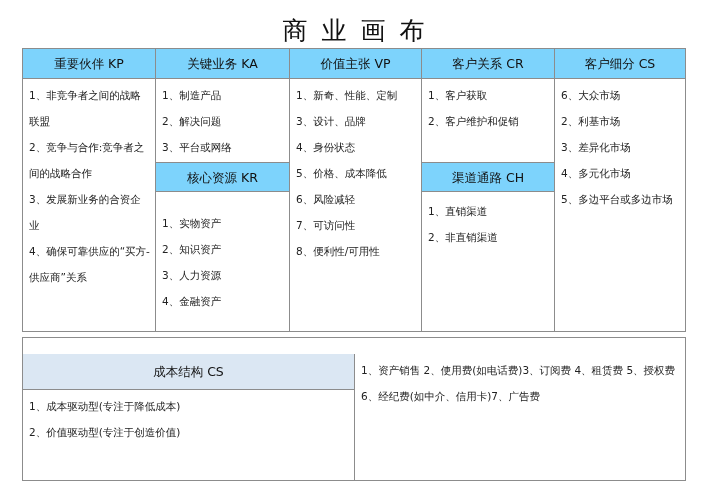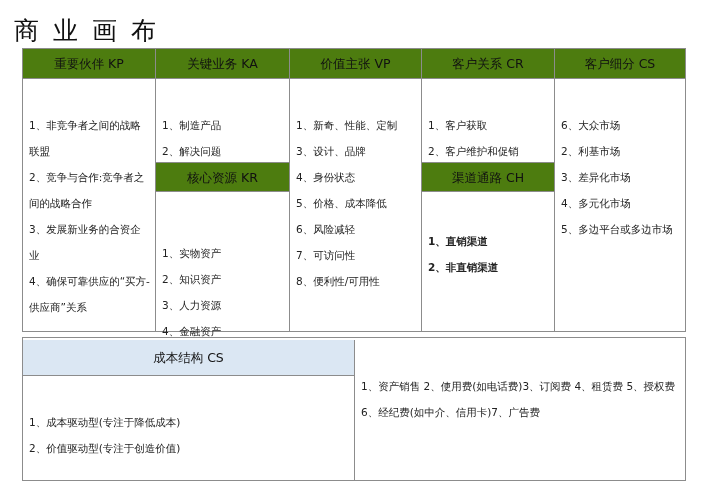--- a/index.html
+++ b/index.html
@@ -1,32 +1,32 @@
 <!DOCTYPE html>
 <html><head>
 <meta charset="utf-8">
 <style>
   html, body { margin:0; padding:0; background:#ffffff; }
   body { width:707px; height:500px; position:relative; overflow:hidden;
          font-family:"DejaVu Sans","Liberation Sans",sans-serif; color:#222; }
-  .title { position:absolute; left:0; top:14px; width:707px; 
+  .title { position:absolute; left:0; top:14px; width:707px; text-align:center;
            font-size:25px; letter-spacing:14px; color:#111; font-weight:normal; padding-left:14px; box-sizing:border-box; }
   .grid { position:absolute; border:1px solid #8c8c8c; box-sizing:border-box; background:#fff; }
   .top { left:22px; top:48px; width:664px; height:284px; }
   .col { position:absolute; top:0; bottom:0; border-right:1px solid #8c8c8c; box-sizing:border-box; }
   .col:last-child { border-right:none; }
-  .hdr { height:30px; line-height:30px; text-align:center; background:#4d7c0f;
+  .hdr { height:30px; line-height:30px; text-align:center; background:#7dd3fc;
          border-bottom:1px solid #8c8c8c; font-size:12.5px; color:#111; box-sizing:border-box; }
   .hdr.mid { border-top:1px solid #8c8c8c; }
-  .items { padding:3px 0 0 6px;margin-top:30px; }
+  .items { padding:3px 0 0 6px; }
   .item { font-size:10.5px; line-height:26px; color:#222; white-space:nowrap; }
   .item.wrap { white-space:normal; }
   .sub { position:absolute; left:0; right:0; }
   .bottom { left:22px; top:337px; width:664px; height:144px; }
-  .bcol { position:absolute; top:2px; bottom:0; box-sizing:border-box; }
+  .bcol { position:absolute; top:16px; bottom:0; box-sizing:border-box; }
   .bhdr { height:36px; line-height:36px; text-align:center; background:#dbe7f3;
           border-bottom:1px solid #8c8c8c; font-size:12.5px; color:#111; box-sizing:border-box; }
 </style>
 </head>
 <body>
 
 <div class="title">商业画布</div>
 
 <div class="grid top">
 
@@ -72,21 +72,21 @@
   </div>
 
   <div class="col" style="left:399px;width:133px;">
     <div class="hdr">客户关系 CR</div>
     <div class="items">
       <div class="item">1、客户获取</div>
       <div class="item">2、客户维护和促销</div>
     </div>
     <div class="sub" style="top:113px;">
       <div class="hdr mid">渠道通路 CH</div>
-      <div class="items" style="padding-top:6px;font-weight:bold;">
+      <div class="items" style="padding-top:6px;">
         <div class="item">1、直销渠道</div>
         <div class="item">2、非直销渠道</div>
       </div>
     </div>
   </div>
 
   <div class="col" style="left:532px;width:130px;">
     <div class="hdr">客户细分 CS</div>
     <div class="items">
       <div class="item">6、大众市场</div>

